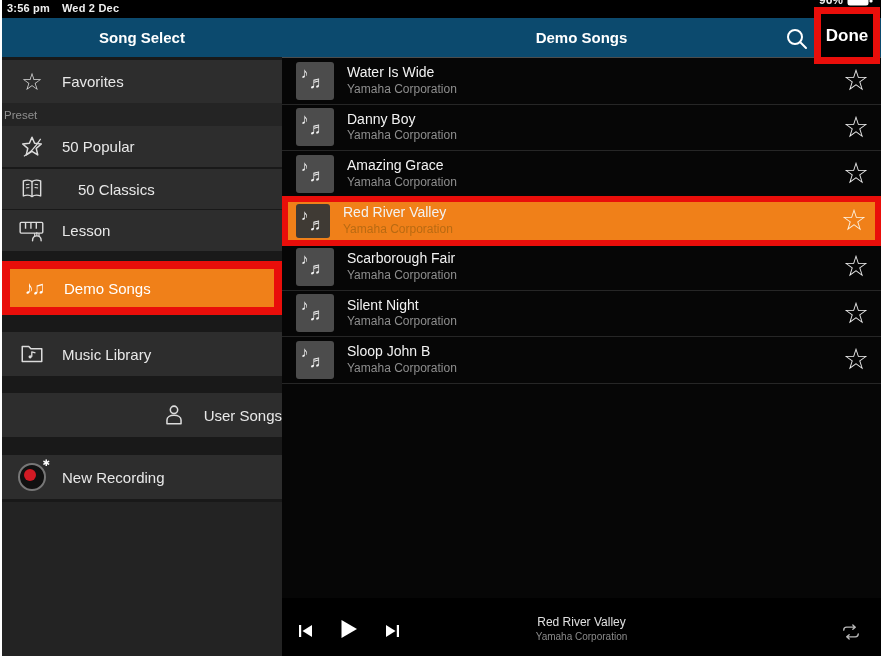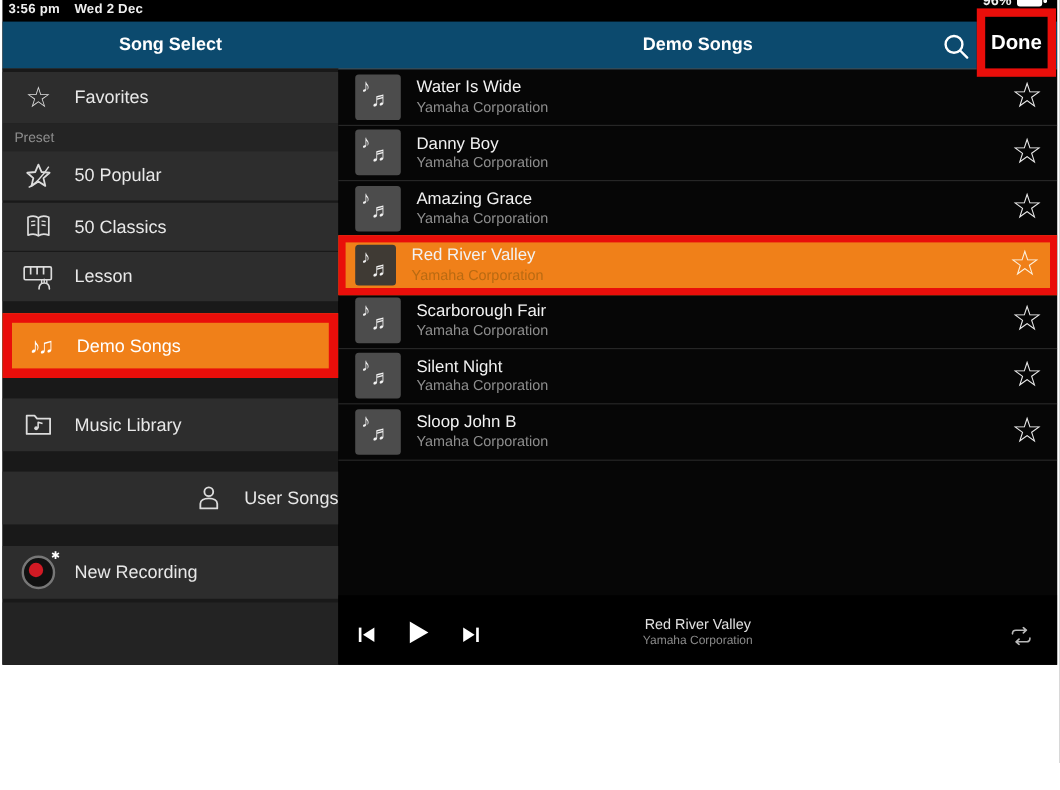--- a/index.html
+++ b/index.html
@@ -1,18 +1,18 @@
 <!DOCTYPE html>
 <html><head>
 <meta charset="utf-8">
 <style>
   html,body{margin:0;padding:0;background:#ffffff;}
   body{width:883px;height:658px;position:relative;font-family:"Liberation Sans",sans-serif;
        -webkit-font-smoothing:antialiased;}
-  .screen{position:absolute;left:2px;top:0;width:879px;height:554px;background:#000;overflow:hidden;}
+  .screen{position:absolute;left:2px;top:0;width:879px;height:656px;background:#000;overflow:hidden;}
 
   
   .statusbar{position:absolute;top:0;left:0;right:0;height:18px;}
   .status-left{position:absolute;left:5px;top:2px;font-size:11px;font-weight:bold;color:#efefef;
                letter-spacing:.2px;display:flex;gap:12px;}
   .battery{position:absolute;right:8px;top:-7px;display:flex;align-items:center;gap:4px;
            font-size:12px;font-weight:bold;color:#efefef;}
 
   
   .navbar{position:absolute;top:18px;left:0;right:0;height:39px;border-bottom:1px solid #4d4d4d;
@@ -29,23 +29,23 @@
 
   
   .sidebar{position:absolute;left:0;top:57px;width:280px;bottom:0;background:#191919;}
   .side-row{position:absolute;left:0;width:100%;background:#2d2d2d;display:flex;align-items:center;
             color:#e8e8e8;font-size:15px;cursor:pointer;box-sizing:border-box;}
   .side-ic{width:36px;margin-left:12px;display:flex;justify-content:center;align-items:center;
            color:#dcdcdc;}
   .side-label{margin-left:12px;}
   .s-fav{top:3px;height:43px;}
   .s-preset{top:46px;height:23px;background:#242424;color:#8f8f8f;font-size:11.5px;
-            display:flex;align-items:center;padding-left:10px;box-sizing:border-box;}
+            display:flex;align-items:center;padding-left:2px;box-sizing:border-box;}
   .s-popular{top:69px;height:41px;}
-  .s-classics{top:112px;height:40px;}
+  .s-classics{top:112px;height:40px;gap:16px;}
   .s-lesson{top:153px;height:41px;}
   .s-demo{top:204px;height:54px;border:8px solid #e90e0a;background:#f08019;color:#fff;}
   .s-demo .side-ic{margin-left:6px;}
   .s-music{top:275px;height:44px;}
   .s-user{top:336px;height:44px;justify-content:flex-end;}
   .s-rec{top:398px;height:44px;}
   .s-bottom{position:absolute;left:0;top:445px;bottom:0;width:100%;background:#232323;}
 
   .glyph-star{font-size:24px;line-height:1;color:#dcdcdc;}
   .demo-notes{font-size:18px;line-height:1;color:#fff;letter-spacing:-2px;}

